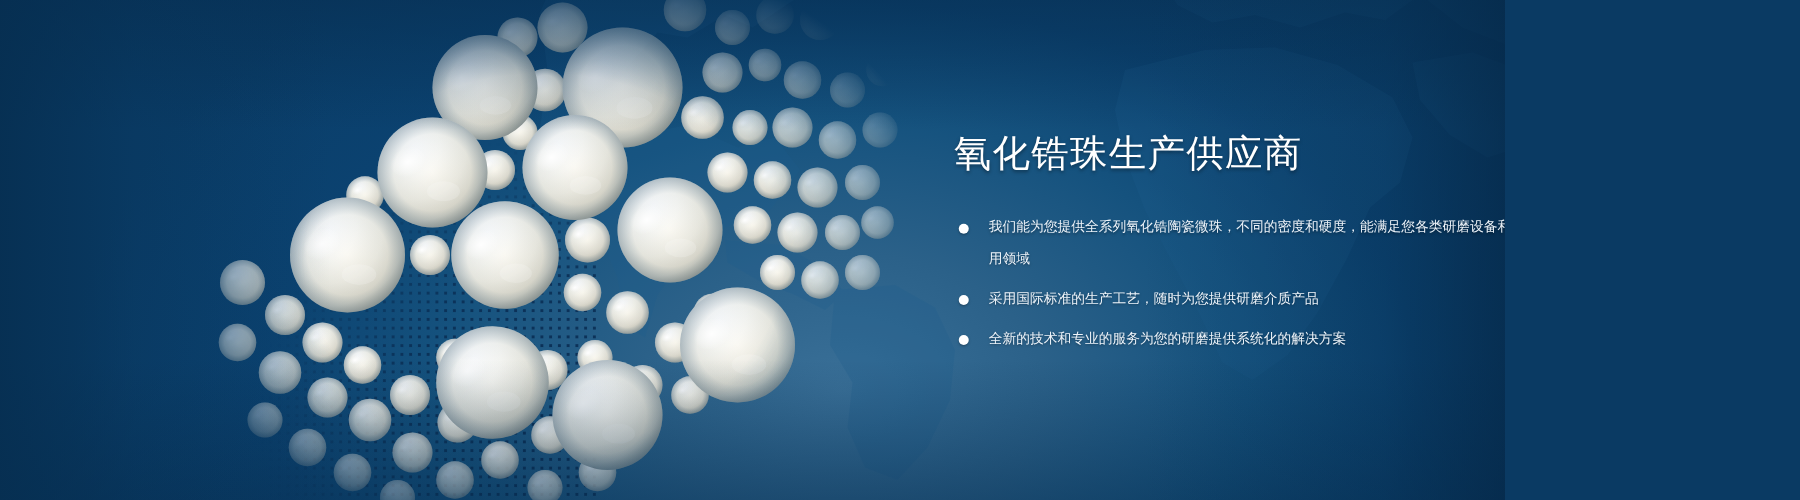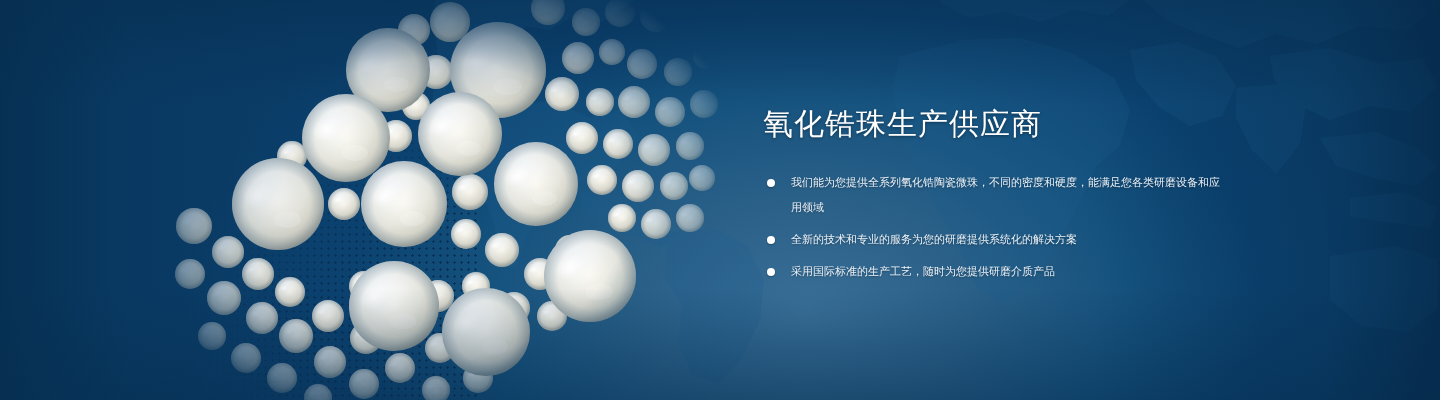--- a/index.html
+++ b/index.html
@@ -6,21 +6,21 @@
     margin: 0;
     padding: 0;
     background: #0a3a63;
   }
   body {
     font-family: "Liberation Sans", "DejaVu Sans", sans-serif;
   }
 
   #banner {
     position: relative;
-    width: 1440px;
+    width: 1204px;
     height: 400px;
     overflow: hidden;
     background: #a21caf;
     text-decoration: underline;
   }
 
   
   .bg-base {
     position: absolute;
     inset: 0;
@@ -290,22 +290,22 @@
   <div class="copy">
     <h1 class="headline">氧化锆珠生产供应商</h1>
 
     <ul class="bullets">
       <li class="bullet">
         <span class="dot"></span>
         <span class="bullet-text">我们能为您提供全系列氧化锆陶瓷微珠，不同的密度和硬度，能满足您各类研磨设备和应用领域</span>
       </li>
       <li class="bullet">
         <span class="dot"></span>
-        <span class="bullet-text">全新的技术和专业的服务为您的研磨提供系统化的解决方案</span>
+        <span class="bullet-text">采用国际标准的生产工艺，随时为您提供研磨介质产品</span>
       </li>
       <li class="bullet">
         <span class="dot"></span>
-        <span class="bullet-text">采用国际标准的生产工艺，随时为您提供研磨介质产品</span>
+        <span class="bullet-text">全新的技术和专业的服务为您的研磨提供系统化的解决方案</span>
       </li>
     </ul>
   </div>
 
 </div>
 
 </body></html>

